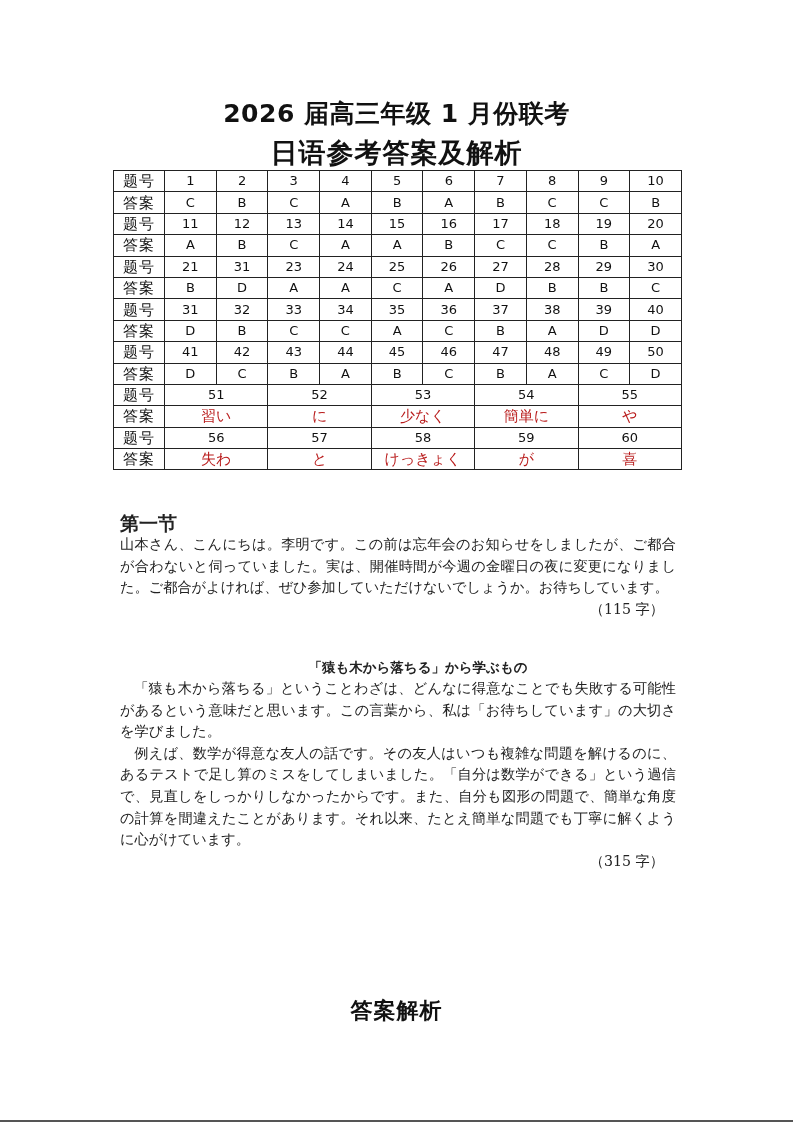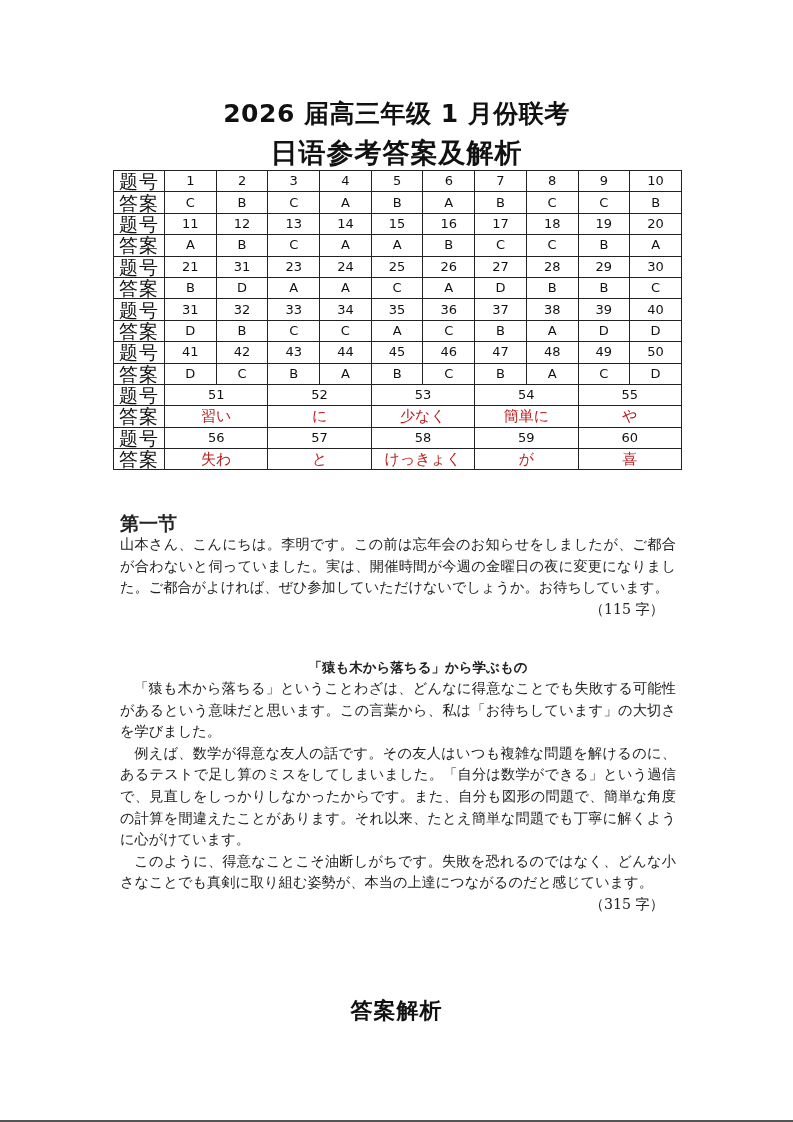--- a/index.html
+++ b/index.html
@@ -14,21 +14,21 @@
     font-family: "DejaVu Sans", sans-serif; font-weight: bold; font-size: 27px; line-height: 34px; letter-spacing: 1px;
   }
   table.ans {
     position: absolute; left: 113px; top: 170px; width: 569px;
     border-collapse: collapse; table-layout: fixed;
     font-family: "DejaVu Sans", sans-serif; font-size: 13px;
   }
   table.ans td {
     border: 1px solid #222; height: 20.4px; padding: 0; text-align: center; vertical-align: middle; line-height: 20px;
   }
-  table.ans td.lbl { width: 50px; font-size: 19px; letter-spacing: 1px; }
+  table.ans td.lbl { width: 50px; font-size: 15px; letter-spacing: 1px; }
   table.ans td.jp { font-family: "DejaVu Serif", serif; font-size: 15px; color: #b91c1c; }
   .sec {
     position: absolute; left: 120px; width: 556px;
     font-family: "DejaVu Serif", serif; font-size: 14.2px; line-height: 21.6px; color: #222;
   }
   .sec-head { font-family: "DejaVu Sans", sans-serif; font-weight: bold; font-size: 19px; line-height: 22px; }
   .para { text-align: justify; margin: 0; }
   .indent { text-indent: 1em; }
   .count { text-align: right; padding-right: 12px; }
   .essay-title { text-align: center; font-weight: bold; font-family: "DejaVu Sans", sans-serif; font-size: 13.5px; line-height: 22px; padding-left: 40px; }
@@ -216,20 +216,19 @@
   <div class="sec" style="top:512px;">
     <div class="sec-head">第一节</div>
     <p class="para">山本さん、こんにちは。李明です。この前は忘年会のお知らせをしましたが、ご都合が合わないと伺っていました。実は、開催時間が今週の金曜日の夜に変更になりました。ご都合がよければ、ぜひ参加していただけないでしょうか。お待ちしています。</p>
     <div class="count">（115 字）</div>
   </div>
 
   <div class="sec" style="top:656px;">
     <div class="essay-title">「猿も木から落ちる」から学ぶもの</div>
     <p class="para indent">「猿も木から落ちる」ということわざは、どんなに得意なことでも失敗する可能性があるという意味だと思います。この言葉から、私は「お待ちしています」の大切さを学びました。</p>
     <p class="para indent">例えば、数学が得意な友人の話です。その友人はいつも複雑な問題を解けるのに、あるテストで足し算のミスをしてしまいました。「自分は数学ができる」という過信で、見直しをしっかりしなかったからです。また、自分も図形の問題で、簡単な角度の計算を間違えたことがあります。それ以来、たとえ簡単な問題でも丁寧に解くように心がけています。</p>
-    <p class="para indent">このように、得意なことこそ油断しがちです。失敗を恐れるのではなく、どんな小さなことでも真剣に取り組む姿勢が、本当の上達につながるのだと感じています。</p>
     <div class="count">（315 字）</div>
   </div>
 
   <div class="analysis">答案解析</div>
 
   <div class="bottom-rule"></div>
 </div>
 
 </body></html>

